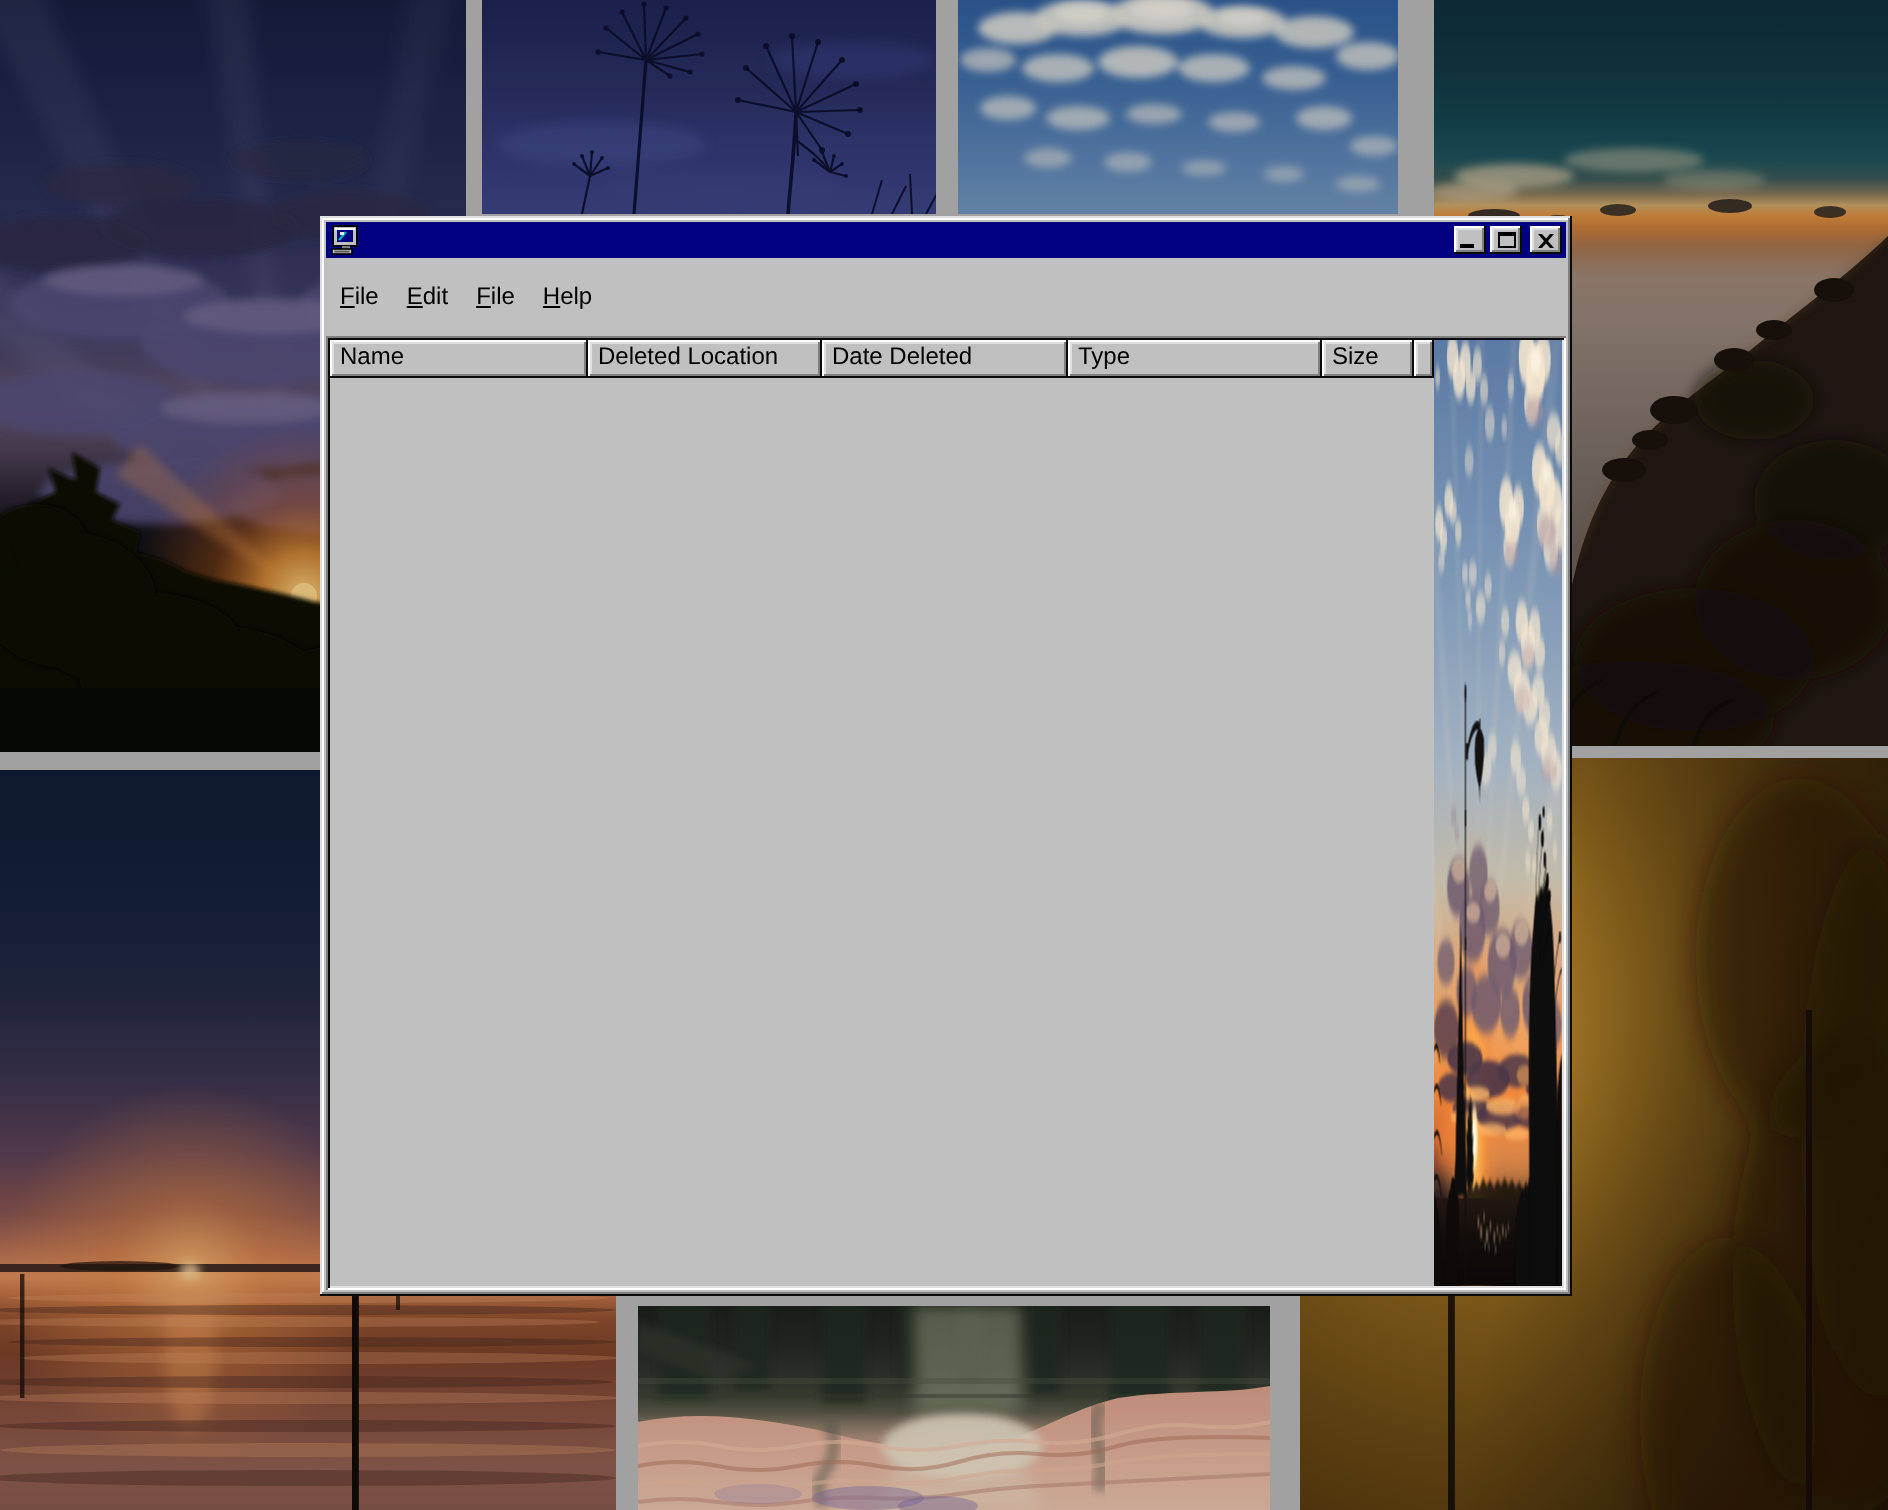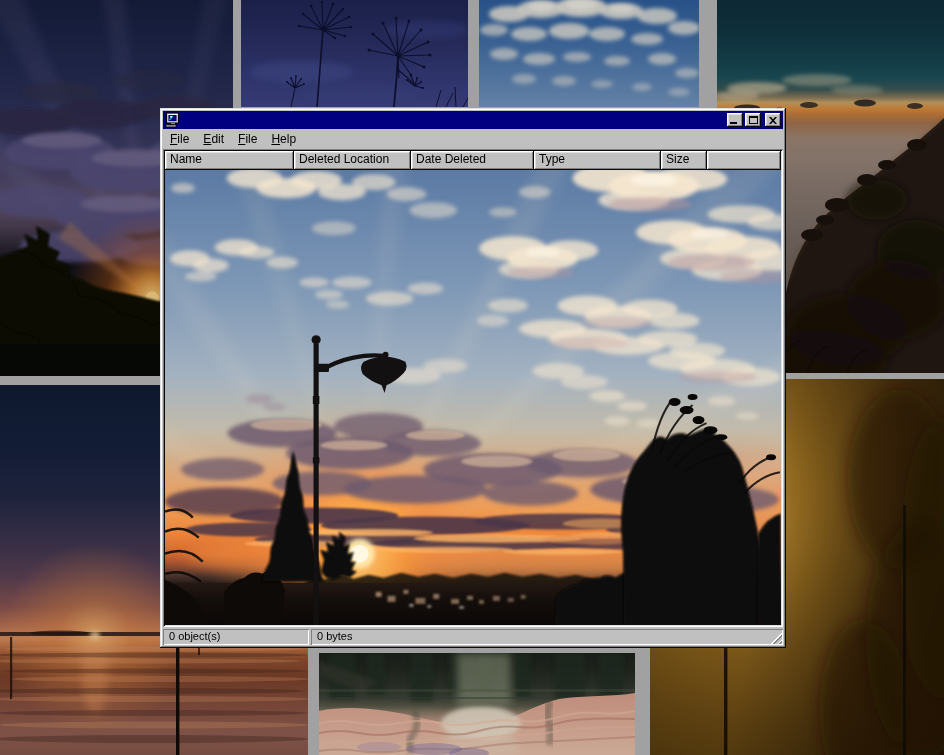--- a/index.html
+++ b/index.html
@@ -40,26 +40,26 @@
                 white-space:nowrap; overflow:hidden; }
   .tb-buttons { display:flex; gap:2px; flex:0 0 auto; }
   .tb-btn { width:16px; height:14px; background:#c0c0c0; position:relative;
             display:flex; align-items:center; justify-content:center;
             box-shadow: inset -1px -1px #0a0a0a, inset 1px 1px #ffffff,
                         inset -2px -2px #808080, inset 2px 2px #dfdfdf; }
   .tb-btn.close { margin-left:2px; }
   .glyph-min { position:absolute; left:3px; bottom:3px; width:7px; height:2px; background:#000; }
   .glyph-max { width:9px; height:8px; border:1px solid #000; border-top-width:2px; }
 
-  .menubar { height:20px; flex:0 0 auto; display:flex; align-items:center; padding:1px 0; }
+  .menubar { height:39px; flex:0 0 auto; display:flex; align-items:center; padding:1px 0; }
   .menu-item { display:inline-block; font-size:12px; color:#000; padding:2px 7px 3px; cursor:default; }
   .menu-item::first-letter { text-decoration:underline; }
 
   .client { flex:1 1 auto; min-height:0; background:#c0c0c0; padding:2px;
-            display:flex; flex-direction:column;
+            display:flex; flex-direction:row;
             box-shadow: inset 1px 1px #808080, inset -1px -1px #ffffff,
                         inset 2px 2px #0a0a0a, inset -2px -2px #dfdfdf; }
   .header-row { display:flex; height:19px; flex:0 0 auto; }
   .hcell { flex:0 0 auto; background:#c0c0c0; font-size:12px; line-height:17px;
            color:#000; padding:0 5px; white-space:nowrap; overflow:hidden;
            box-shadow: inset -1px -1px #0a0a0a, inset 1px 1px #ffffff,
                        inset -2px -2px #808080, inset 2px 2px #dfdfdf; }
   .c-name { width:129px; } .c-loc { width:117px; } .c-date { width:123px; }
   .c-type { width:127px; } .c-size { width:46px; text-align:left; } .c-blank { flex:1 1 auto; }
   .photo-view { flex:1 1 auto; min-height:0; position:relative; overflow:hidden; background:#0d0a08; }
@@ -710,22 +710,15 @@
             <path d="M506,290 C519,268 531,258 545,252"></path>
               <path d="M513,296 C529,278 545,268 559,264"></path>
             <path d="M521,301 C539,289 555,283 571,281"></path>
               <path d="M578,312 C588,297 600,289 612,285"></path>
             <path d="M583,322 C595,309 607,303 619,301"></path>
           </g>
         </svg>
       </div>
     </div>
 
-    <div class="statusbar">
-      <div class="spanel sp1">0 object(s)</div>
-      <div class="spanel sp2">
-        <span>0 bytes</span>
-        <div class="grip"></div>
-      </div>
-    </div>
 
   </div>
 </div>
 
 </body></html>

